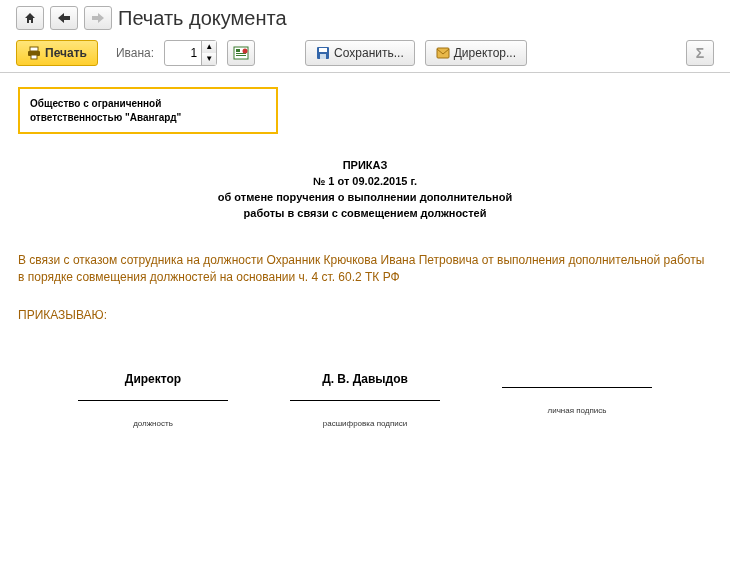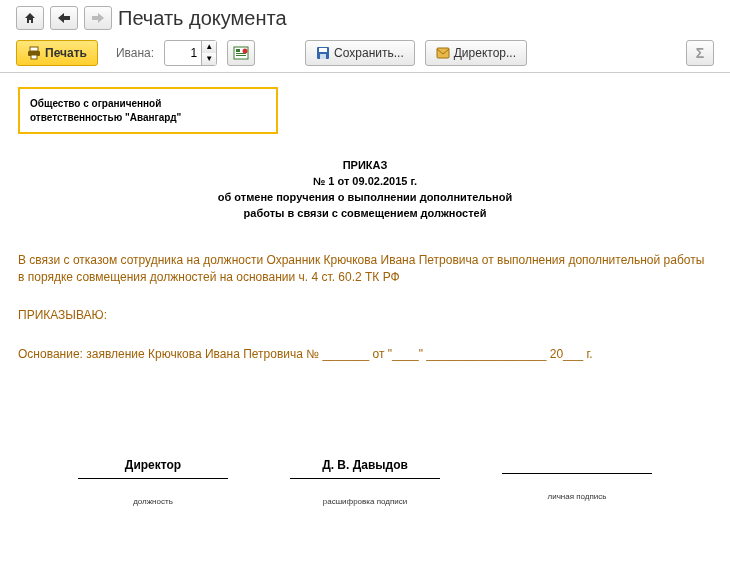--- a/index.html
+++ b/index.html
@@ -126,23 +126,22 @@
     display: flex;
     justify-content: space-between;
     margin-top: 48px;
     padding: 0 60px;
   }
   .sig-col { width: 150px; text-align: center; }
   .sig-main {
     border-bottom: 1px solid #000;
     font-weight: bold;
     font-size: 12px;
-    padding-bottom: 6px;
+    padding-bottom: 14px;
     min-height: 16px;
-    margin-top: 47px;
   }
   .sig-sub {
     font-size: 8px;
     color: #333;
     margin-top: 18px;
   }
   svg { display: block; }
 </style>
 </head>
 <body>
@@ -223,21 +222,20 @@
   <div class="doc-header">
     <div>ПРИКАЗ</div>
     <div>№ 1 от 09.02.2015 г.</div>
     <div>об отмене поручения о выполнении дополнительной</div>
     <div>работы в связи с совмещением должностей</div>
   </div>
 
   <div class="doc-body">
     <p>В связи с отказом сотрудника на должности Охранник Крючкова Ивана Петровича от выполнения дополнительной работы в порядке совмещения должностей на основании ч. 4 ст. 60.2 ТК РФ</p>
     <p>ПРИКАЗЫВАЮ:</p>
-    <p>Основание: заявление Крючкова Ивана Петровича № _______  от "____"  __________________ 20___  г.</p>
   </div>
 
   <div class="sig-row">
     <div class="sig-col">
       <div class="sig-main">Директор</div>
       <div class="sig-sub">должность</div>
     </div>
     <div class="sig-col">
       <div class="sig-main">Д. В. Давыдов</div>
       <div class="sig-sub">расшифровка подписи</div>

